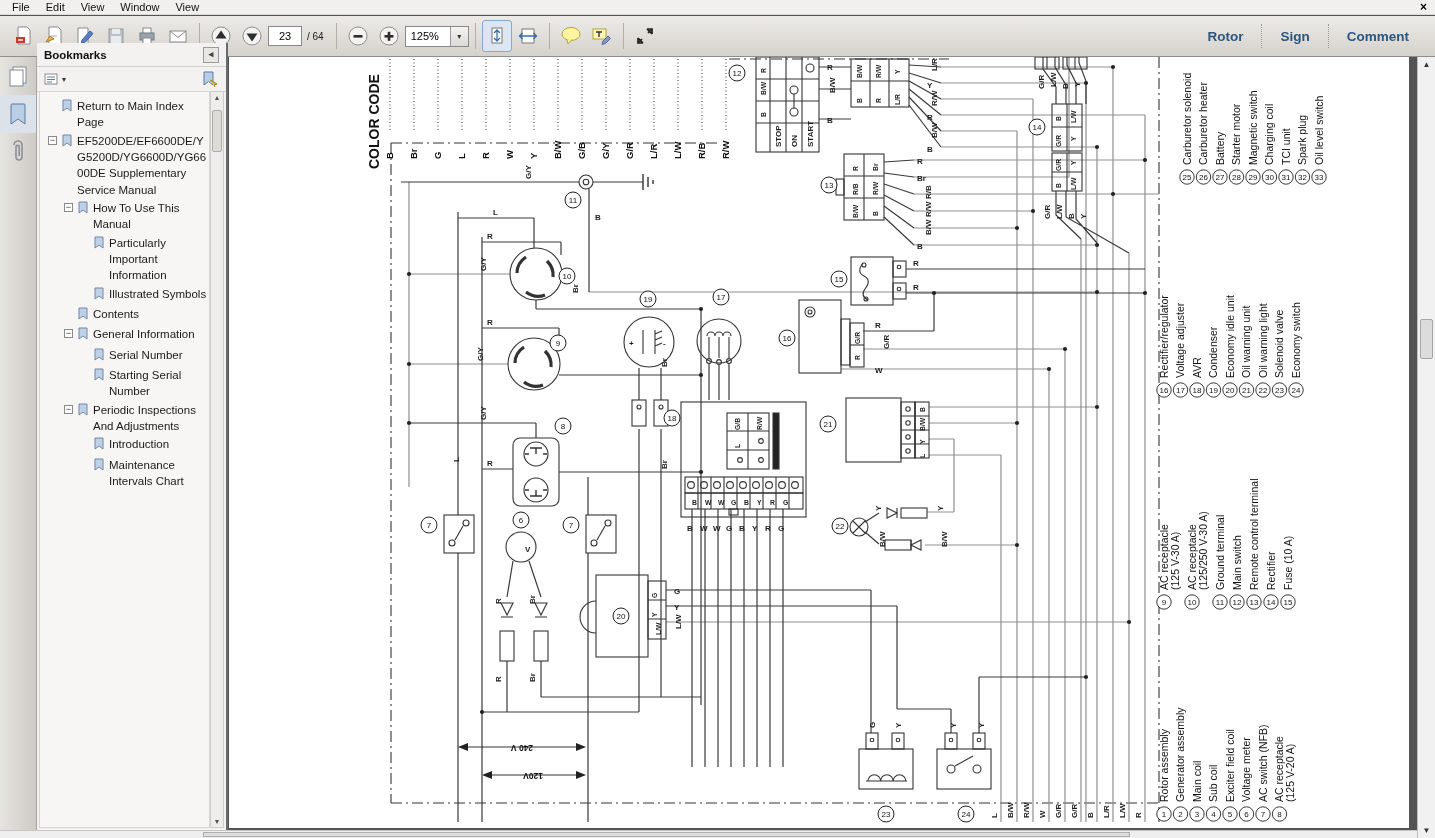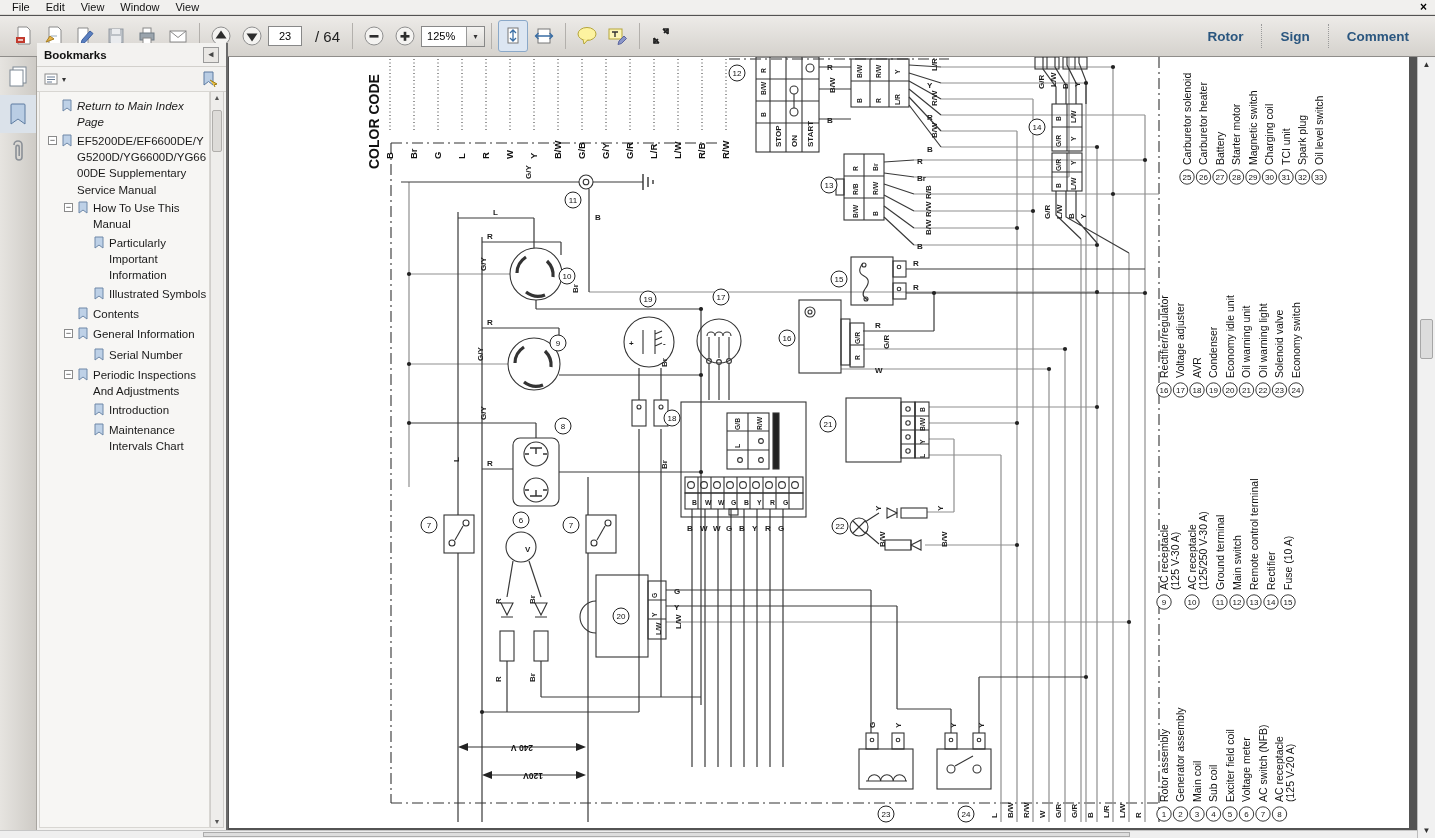--- a/index.html
+++ b/index.html
@@ -7,21 +7,21 @@
   
   .menubar{position:absolute;left:0;top:0;width:100%;height:15px;background:#f1f0ee;border-bottom:1px solid #dcdad6;display:flex;align-items:center;font-size:11px;color:#111;padding-left:4px;box-sizing:border-box}
   .menu-item{padding:0 8px;cursor:default}
   .close-btn{margin-left:auto;margin-right:8px;font-weight:700;font-size:12px;line-height:12px;color:#000}
   
   .toolbar{position:absolute;left:0;top:16px;width:100%;height:41px;background:linear-gradient(#edebe8,#d5d2cd);border-bottom:1px solid #8f8d8a;display:flex;align-items:center;gap:1px;padding:0 8px;box-sizing:border-box}
   .tb-btn{height:30px;min-width:28px;display:flex;align-items:center;justify-content:center;border:1px solid transparent;border-radius:3px;background:transparent}
   .tb-btn.active{background:#dce6f2;border-color:#8aa8c8}
   .tb-sep{width:1px;height:26px;background:#b3b0ac;margin:0 5px}
   .page-input{width:28px;height:16px;border:1px solid #888;background:#fff;font-size:11px;text-align:center;font-family:"Liberation Sans",sans-serif}
-  .page-total{font-size:15px;margin:0 6px 0 12px;color:#222}
+  .page-total{font-size:10px;margin:0 6px 0 4px;color:#222}
   .zoom-box{display:flex;align-items:stretch;border:1px solid #888;background:#fff;height:19px}
   .zoom-val{font-size:11px;display:flex;align-items:center;padding:0 5px;min-width:34px}
   .zoom-dd{width:17px;border-left:1px solid #999;background:linear-gradient(#f5f4f2,#dcdad6);font-size:8px;display:flex;align-items:center;justify-content:center;color:#333}
   .nav-right{margin-left:auto;display:flex;align-items:center;height:100%}
   .nav-btn{color:#2a567f;font-weight:700;font-size:13.5px;padding:0 18px;border-left:1px dotted #9a9a9a;height:24px;display:flex;align-items:center}
   .nav-btn:first-child{border-left:none}
   
   .iconstrip{position:absolute;left:0;top:57px;width:37px;bottom:8px;background:linear-gradient(90deg,#e6e4e0,#cecbc6);border-right:1px solid #a8a5a0;box-sizing:border-box}
   .strip-btn{width:36px;height:38px;display:flex;align-items:center;justify-content:center}
   .strip-btn.active{background:#dbe2ea}
@@ -223,21 +223,21 @@
       <span style="font-size:8px;color:#333">▾</span>
     </span>
     <span class="opt-btn opt-right">
       <svg width="18" height="16">
           <path d="M3,1 h9 v13 l-4.5,-3.5 -4.5,3.5 z" fill="#b9cde4" stroke="#5d7ba0"></path>
           <path d="M9,9 l7,4 -3,1 1.5,3" fill="#f0c23c" stroke="#9b7b14"></path>
         </svg>
     </span>
   </div>
   <div class="tree">
-      <div class="bm-row" style="padding-left: 8px; font-style: italic;">
+      <div class="bm-row" style="padding-left: 8px;">
         <span class="exp" style="visibility: hidden;"></span>
         <span class="bm-ico"><svg width="12" height="13" viewBox="0 0 12 13">
             <path d="M2,1 h8 v11 l-4,-3 -4,3 z" fill="#bed1e7" stroke="#6e88a8"></path>
           </svg></span>
         <span class="bm-label">Return to Main Index Page</span>
       </div>
       <div class="bm-row" style="padding-left: 8px;">
         <span class="exp">−</span>
         <span class="bm-ico"><svg width="12" height="13" viewBox="0 0 12 13">
             <path d="M2,1 h8 v11 l-4,-3 -4,3 z" fill="#bed1e7" stroke="#6e88a8"></path>
@@ -278,20 +278,27 @@
             <path d="M2,1 h8 v11 l-4,-3 -4,3 z" fill="#bed1e7" stroke="#6e88a8"></path>
           </svg></span>
         <span class="bm-label">General Information</span>
       </div>
       <div class="bm-row" style="padding-left: 40px;">
         <span class="exp" style="visibility: hidden;"></span>
         <span class="bm-ico"><svg width="12" height="13" viewBox="0 0 12 13">
             <path d="M2,1 h8 v11 l-4,-3 -4,3 z" fill="#bed1e7" stroke="#6e88a8"></path>
           </svg></span>
         <span class="bm-label">Serial Number</span>
+      </div>
+      <div class="bm-row" style="padding-left: 40px;">
+        <span class="exp" style="visibility: hidden;"></span>
+        <span class="bm-ico"><svg width="12" height="13" viewBox="0 0 12 13">
+            <path d="M2,1 h8 v11 l-4,-3 -4,3 z" fill="#bed1e7" stroke="#6e88a8"></path>
+          </svg></span>
+        <span class="bm-label">Starting Serial Number</span>
       </div>
       <div class="bm-row" style="padding-left: 24px;">
         <span class="exp">−</span>
         <span class="bm-ico"><svg width="12" height="13" viewBox="0 0 12 13">
             <path d="M2,1 h8 v11 l-4,-3 -4,3 z" fill="#bed1e7" stroke="#6e88a8"></path>
           </svg></span>
         <span class="bm-label">Periodic Inspections And Adjustments</span>
       </div>
       <div class="bm-row" style="padding-left: 40px;">
         <span class="exp" style="visibility: hidden;"></span>

